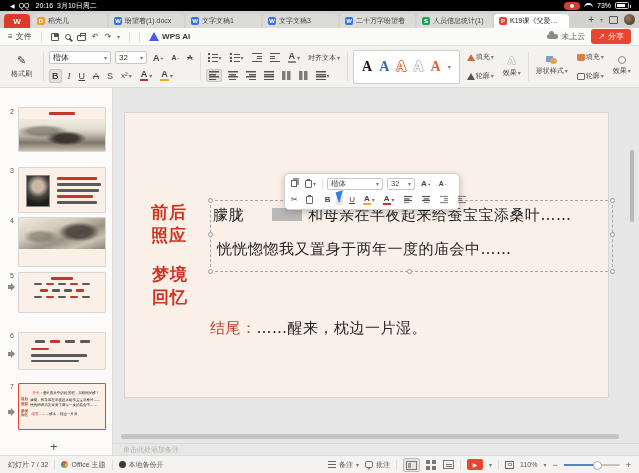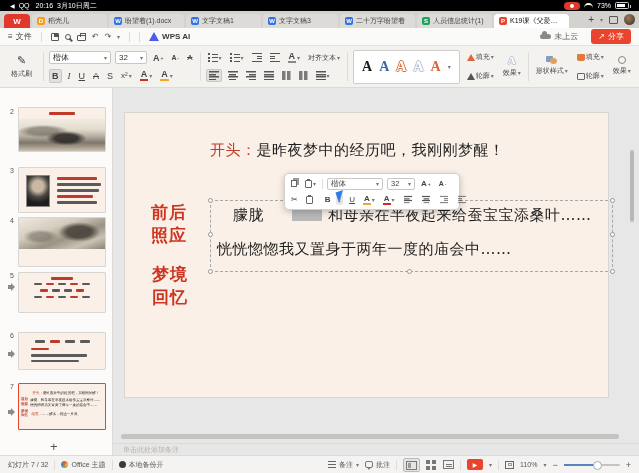--- a/index.html
+++ b/index.html
@@ -38,21 +38,21 @@
   .mi.active{color:#d6361f;border-bottom:2px solid #d6361f;padding-bottom:1px;font-weight:bold}
   .mb-icons{display:flex;align-items:center;gap:6px;color:#555}
   .vdiv{width:1px;height:10px;background:#ddd}
   .ic-save{width:8px;height:8px;border:1px solid #555;border-radius:1px;position:relative}
   .ic-save::after{content:"";position:absolute;left:2px;top:0;width:4px;height:3px;background:#555}
   .ic-find{width:6px;height:6px;border:1px solid #555;border-radius:50%;position:relative}
   .ic-find::after{content:"";position:absolute;right:-3px;bottom:-2px;width:4px;height:1.5px;background:#555;transform:rotate(45deg)}
   .ic-print{width:9px;height:6px;border:1px solid #555;border-radius:1px;position:relative;margin-top:2px}
   .ic-print::before{content:"";position:absolute;left:2px;top:-3px;width:4px;height:3px;border:1px solid #555;border-bottom:none}
   .ai-logo{width:0;height:0;border-left:5px solid transparent;border-right:5px solid transparent;border-bottom:9px solid #4a5de8}
-  .menubar-right{margin-left:auto;display:flex;align-items:center;gap:13px}
+  .menubar-right{margin-left:auto;display:flex;align-items:center;gap:6px}
   .cloud{width:11px;height:5px;background:#8a8a8a;border-radius:5px;position:relative}
   .cloud::before{content:"";position:absolute;left:2px;top:-3px;width:5px;height:5px;border-radius:50%;background:#8a8a8a}
   .share-btn{background:#e8442e;color:#fff;border-radius:3px;padding:2px 7px;font-size:8px;display:flex;align-items:center;gap:3px;cursor:default}
 
   
   #ribbon{left:0;top:46px;width:639px;height:42px;background:#f3f2ef;border-bottom:1px solid #dcdad7;display:flex;align-items:stretch;padding:3px 5px;gap:5px;font-size:7px;color:#444}
   .rsep{width:1px;background:#ddd;margin:3px 0;flex:0 0 auto}
   .rgroup{display:flex;flex-direction:column;justify-content:space-between;padding:1px 0}
   .rrow{display:flex;align-items:center;gap:4px;height:15px}
   .rbtn{display:flex;align-items:center;gap:1px;padding:1px 2px;border-radius:2px;cursor:default;white-space:nowrap}
@@ -501,45 +501,45 @@
         </div>
       </div>
         </div>
     </div>
 
     <span class="plus-btn" style="top:351px">+</span>
   </div>
 
   <div id="canvas" class="abs">
     <div id="slide">
-      <div class="t-line" style="left:85px;top:28px"><span class="red">开头：</span><span>是昨夜梦中的经历吧，我刚刚梦醒！</span></div>
 
       <div class="slide-lbl" style="left:26px;top:88px">
           <div>前后</div>
           <div>照应</div>
         </div>
 
       <div id="textbox">
         <span class="hd" style="left:-3px;top:-3px"></span>
         <span class="hd" style="left:49%;top:-3px"></span>
         <span class="hd" style="right:-3px;top:-3px"></span>
         <span class="hd" style="left:-3px;top:31px"></span>
         <span class="hd" style="right:-3px;top:31px"></span>
         <span class="hd" style="left:-3px;bottom:-3px"></span>
         <span class="hd" style="left:49%;bottom:-3px"></span>
         <span class="hd" style="right:-3px;bottom:-3px"></span>
-        <div class="t-line" style="left:22px;top:5px"><span>朦胧</span><span class="blank"></span><span>和母亲在半夜起来给蚕宝宝添桑叶……</span></div>
+        <div class="t-line" style="left:2px;top:5px"><span>朦胧</span><span class="blank"></span><span>和母亲在半夜起来给蚕宝宝添桑叶……</span></div>
         <div class="t-line" style="left:6px;top:39px"><span>恍恍惚惚我又置身于两年一度的庙会中……</span></div>
       </div>
 
       <div class="slide-lbl" style="left:27px;top:150px">
           <div>梦境</div>
           <div>回忆</div>
         </div>
 
+      <div class="t-line" style="left:85px;top:206px"><span class="red">结尾：</span><span>……醒来，枕边一片湿。</span></div>
     </div>
 
     <div id="minibar">
       <div class="mrow">
         <span class="mbtn">
             <span class="ic-copy"></span>
           </span>
         <span class="mbtn">
             <span class="ic-paste"></span>
             <span class="chev">▾</span>

